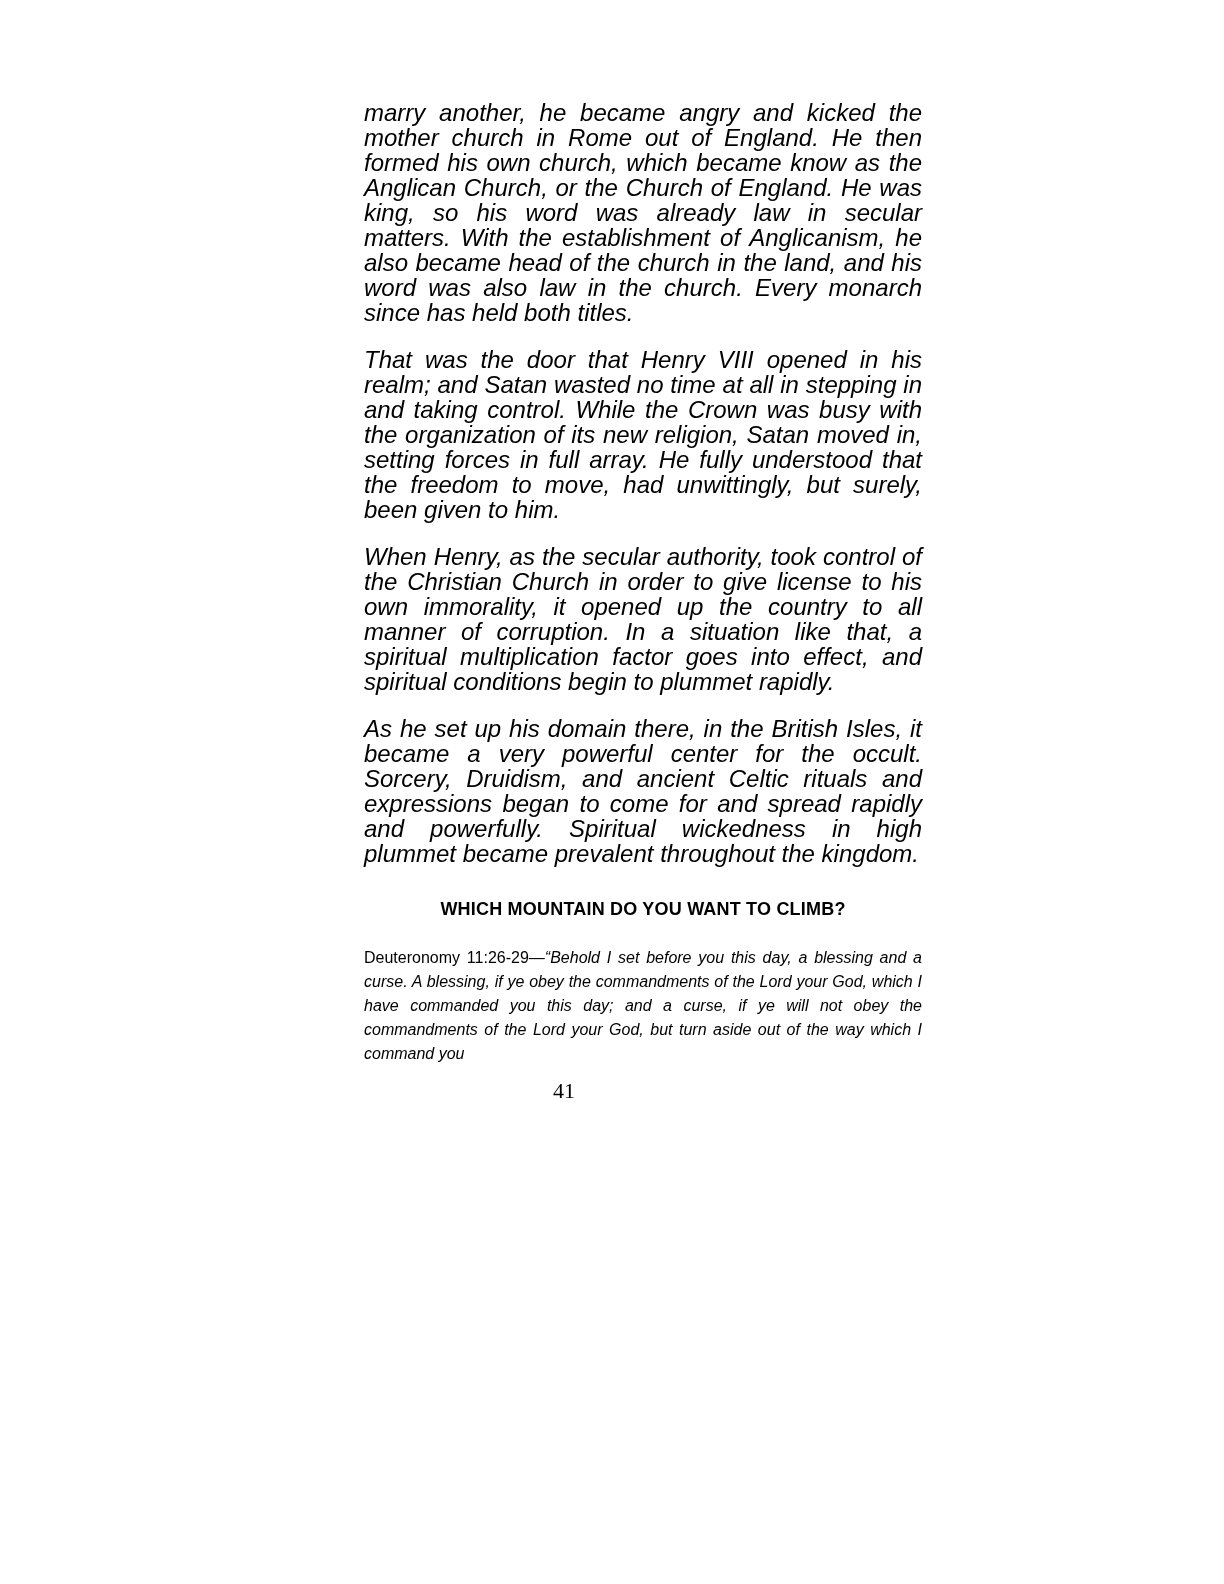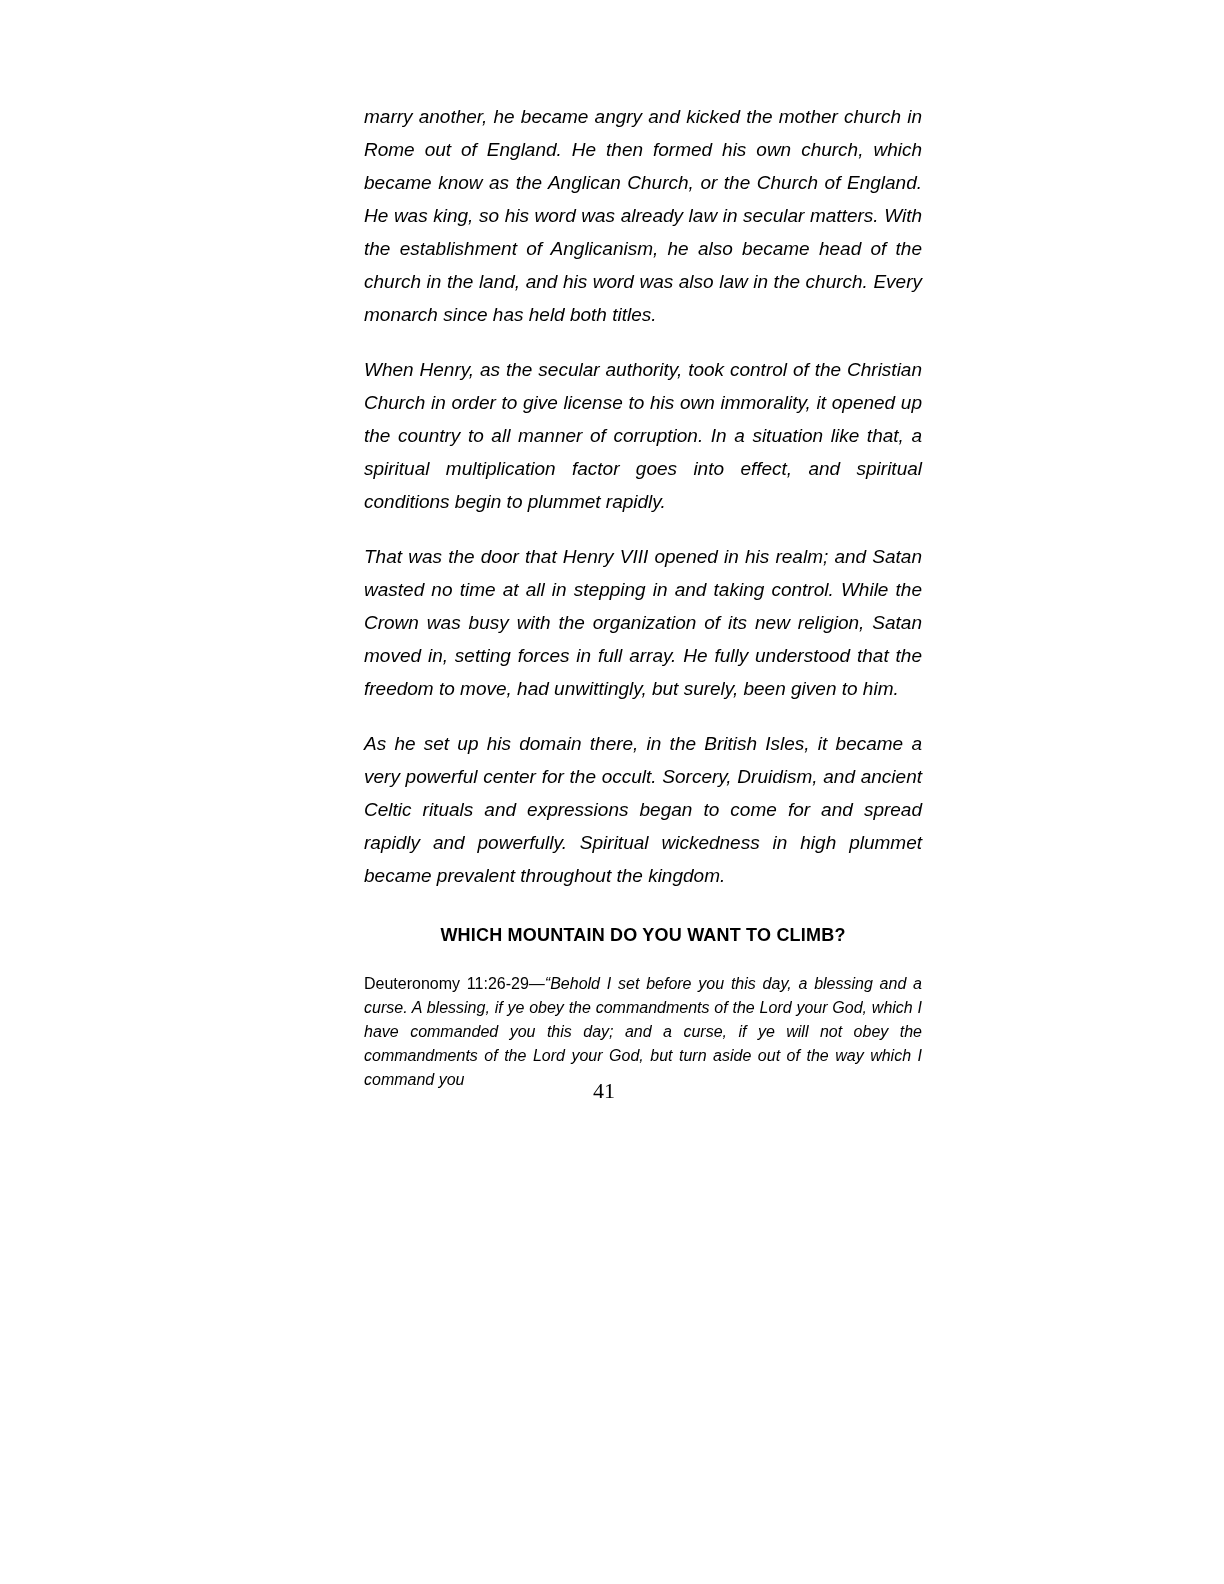--- a/index.html
+++ b/index.html
@@ -24,22 +24,22 @@
     box-sizing: border-box;
   }
   .content {
     position: absolute;
     left: 364px;
     top: 100px;
     width: 558px;
   }
   p.body-par {
     margin: 0 0 22px 0;
-    font-size: 19px;
-    line-height: 33px;
+    font-size: 24px;
+    line-height: 25px;
     font-style: italic;
     text-align: justify;
     text-justify: inter-word;
     letter-spacing: 0.0px;
   }
   p.body-par.upright {
     font-style: normal;
   }
   h2.section-heading {
     margin: 30px 0 24px 0;
@@ -64,32 +64,31 @@
   .page-number {
     position: absolute;
     left: 0;
     top: 1078px;
     width: 1128px;
     text-align: center;
     font-family: "Liberation Serif", serif;
     font-size: 22px;
     font-style: normal;
     color: #000000;
-    padding-left: 40px;
   }
 </style>
 </head>
 <body>
 
 <div class="page">
   <div class="content">
 
     <p class="body-par">marry another, he became angry and kicked the mother church in Rome out of England. He then formed his own church, which became know as the Anglican Church, or the Church of England. He was king, so his word was already law in secular matters. With the establishment of Anglicanism, he also became head of the church in the land, and his word was also law in the church. Every monarch since has held both titles.</p>
+    <p class="body-par">That was the door that Henry VIII opened in his realm; and Satan wasted no time at all in stepping in and taking control. While the Crown was busy with the organization of its new religion, Satan moved in, setting forces in full array. He fully understood that the freedom to move, had unwittingly, but surely, been given to him.</p>
     <p class="body-par">When Henry, as the secular authority, took control of the Christian Church in order to give license to his own immorality, it opened up the country to all manner of corruption. In a situation like that, a spiritual multiplication factor goes into effect, and spiritual conditions begin to plummet rapidly.</p>
-    <p class="body-par">That was the door that Henry VIII opened in his realm; and Satan wasted no time at all in stepping in and taking control. While the Crown was busy with the organization of its new religion, Satan moved in, setting forces in full array. He fully understood that the freedom to move, had unwittingly, but surely, been given to him.</p>
     <p class="body-par">As he set up his domain there, in the British Isles, it became a very powerful center for the occult. Sorcery, Druidism, and ancient Celtic rituals and expressions began to come for and spread rapidly and powerfully. Spiritual wickedness in high plummet became prevalent throughout the kingdom.</p>
 
     <h2 class="section-heading">WHICH MOUNTAIN DO YOU WANT TO CLIMB?</h2>
 
     <p class="scripture"><span class="ref">Deuteronomy 11:26-29—</span><span class="quote">“Behold I set before you this day, a blessing and a curse. A blessing, if ye obey the commandments of the Lord your God, which I have commanded you this day; and a curse, if ye will not obey the commandments of the Lord your God, but turn aside out of the way which I command you</span></p>
 
   </div>
 
   <div class="page-number">41</div>
 </div>

